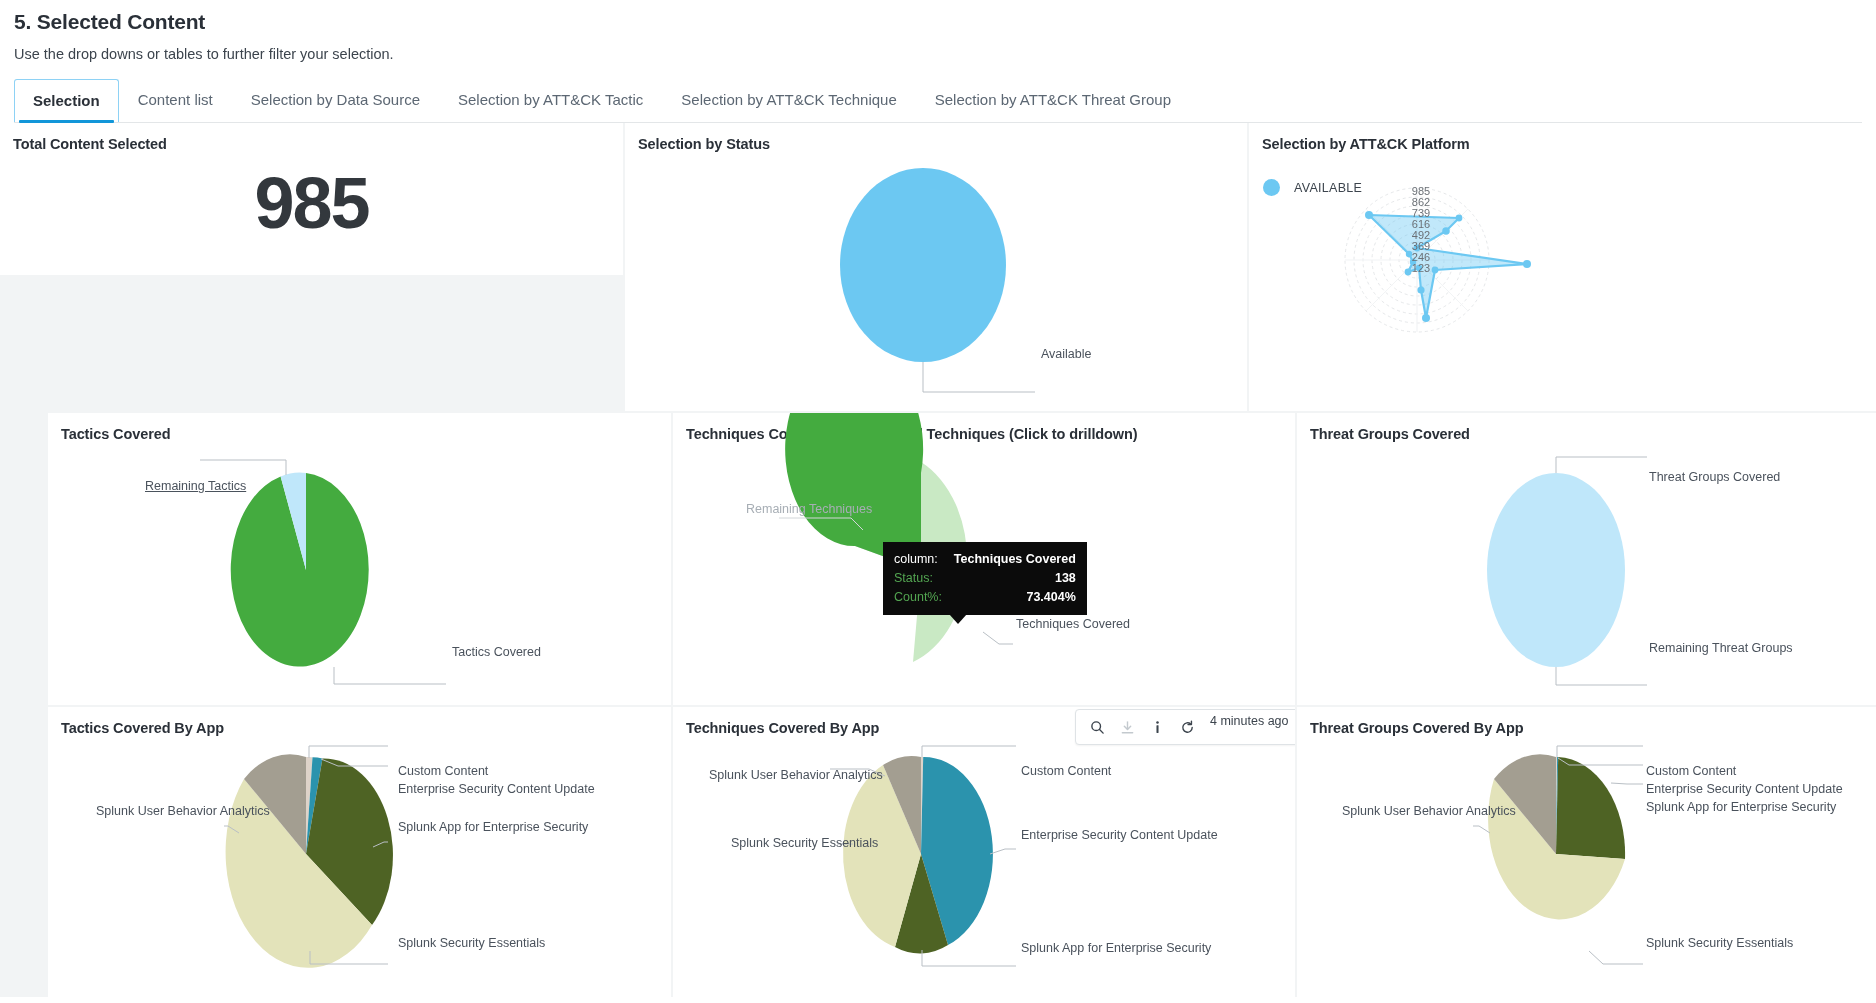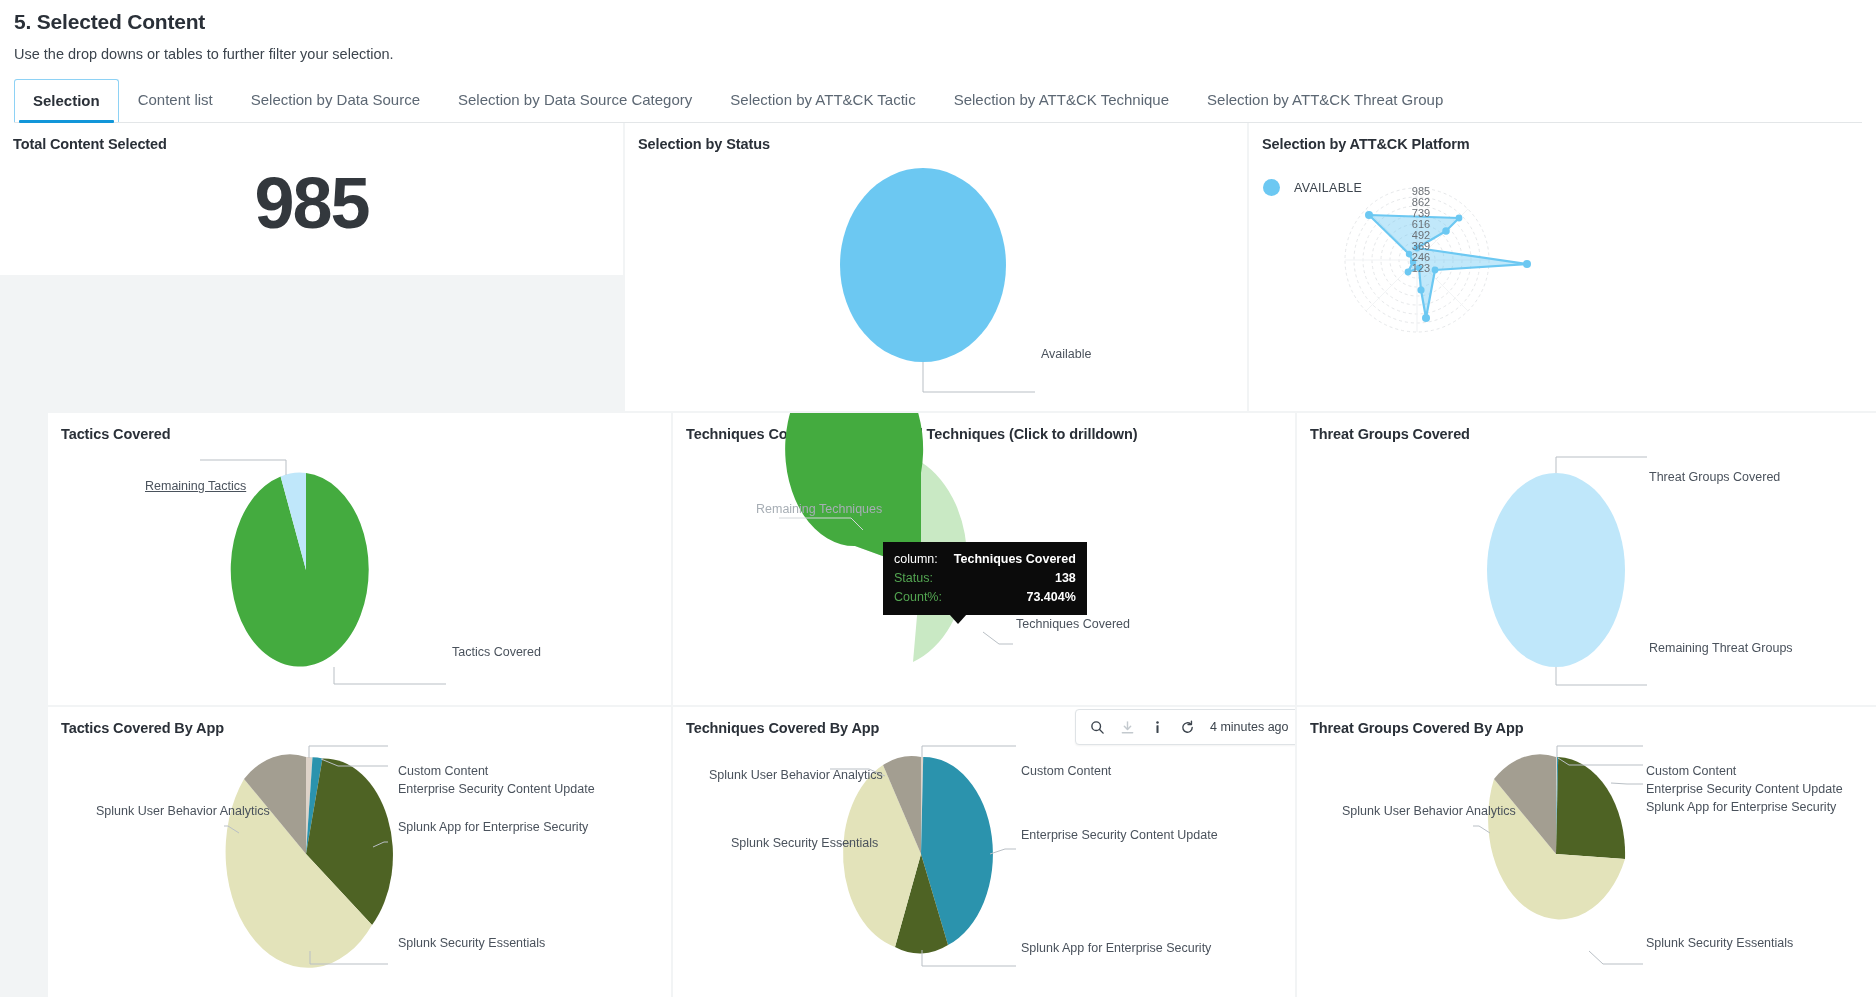--- a/index.html
+++ b/index.html
@@ -85,21 +85,21 @@
   .tooltip .k.acc { color: #53a551; }
   .tooltip .v { color: #ffffff; font-weight: bold; }
   .tooltip .tail {
     position: absolute; bottom: -9px; left: 66px; width: 0; height: 0;
     border-left: 9px solid transparent; border-right: 9px solid transparent;
     border-top: 10px solid #0b0b0b;
   }
 
   
   .chart-toolbar {
-    position: absolute; display: flex; align-items: center; gap: 0;
+    position: absolute; display: flex; align-items: flex-start; gap: 0;
     background: #fff; border: 1px solid #dfe3e6; border-radius: 4px;
     padding: 4px 12px 4px 6px; z-index: 30; box-shadow: 0 1px 2px rgba(0,0,0,.05);
   }
   .tb-icon {
     width: 30px; height: 26px; display: flex; align-items: center; justify-content: center;
     cursor: pointer; color: #3c444d;
   }
   .tb-icon.disabled { color: #c3c9ce; }
   .tb-time { font-size: 12.5px; color: #3c444d; margin-left: 8px; white-space: nowrap; }
 
@@ -110,21 +110,20 @@
 
 <div class="page">
 
   <div class="header">
     <h1 class="page-title">5. Selected Content</h1>
     <p class="page-subtitle">Use the drop downs or tables to further filter your selection.</p>
     <div class="tabbar">
       <div class="tab active">Selection</div>
       <div class="tab">Content list</div>
       <div class="tab">Selection by Data Source</div>
-      <div class="tab">Selection by Data Source Category</div>
       <div class="tab">Selection by ATT&amp;CK Tactic</div>
       <div class="tab">Selection by ATT&amp;CK Technique</div>
       <div class="tab">Selection by ATT&amp;CK Threat Group</div>
     </div>
     <div class="tabbar-rule"></div>
   </div>
 
   <div class="grid">
 
     <div class="row row1">
@@ -225,21 +224,21 @@
         <div class="panel-body">
           <svg width="622" height="260" viewBox="0 0 622 260">
             <g transform="translate(248,128)">
               <path d="M0 0 L0 -108 A 80 108 0 0 1 -8 92 Z" fill="#c9e9c4"></path>
               <path d="M0 0 L0 -97 A 69 97 0 0 1 -66 -24 Z" fill="#dcdcdc"></path>
               <path d="M0 0 L-66 -24 A 69 97 0 1 1 0 -97 Z" fill="#44ab3f"></path>
             </g>
             <path d="M190 88 L178 76 L106 76" fill="none" stroke="#d2d6d9" stroke-width="1"></path>
             <path d="M310 190 L326 202 L340 202" fill="none" stroke="#b9bfc5" stroke-width="1"></path>
           </svg>
-          <div class="lbl dim" style="left:83px; top:60px;">Remaining Techniques</div>
+          <div class="lbl dim" style="left:73px; top:60px;">Remaining Techniques</div>
           <div class="lbl" style="left:343px; top:175px;">Techniques Covered</div>
 
           <div class="tooltip" style="left:210px; top:100px;">
             <div class="trow">
               <span class="k">column:</span>
               <span class="v">Techniques Covered</span>
             </div>
             <div class="trow">
               <span class="k acc">Status:</span>
               <span class="v">138</span>

